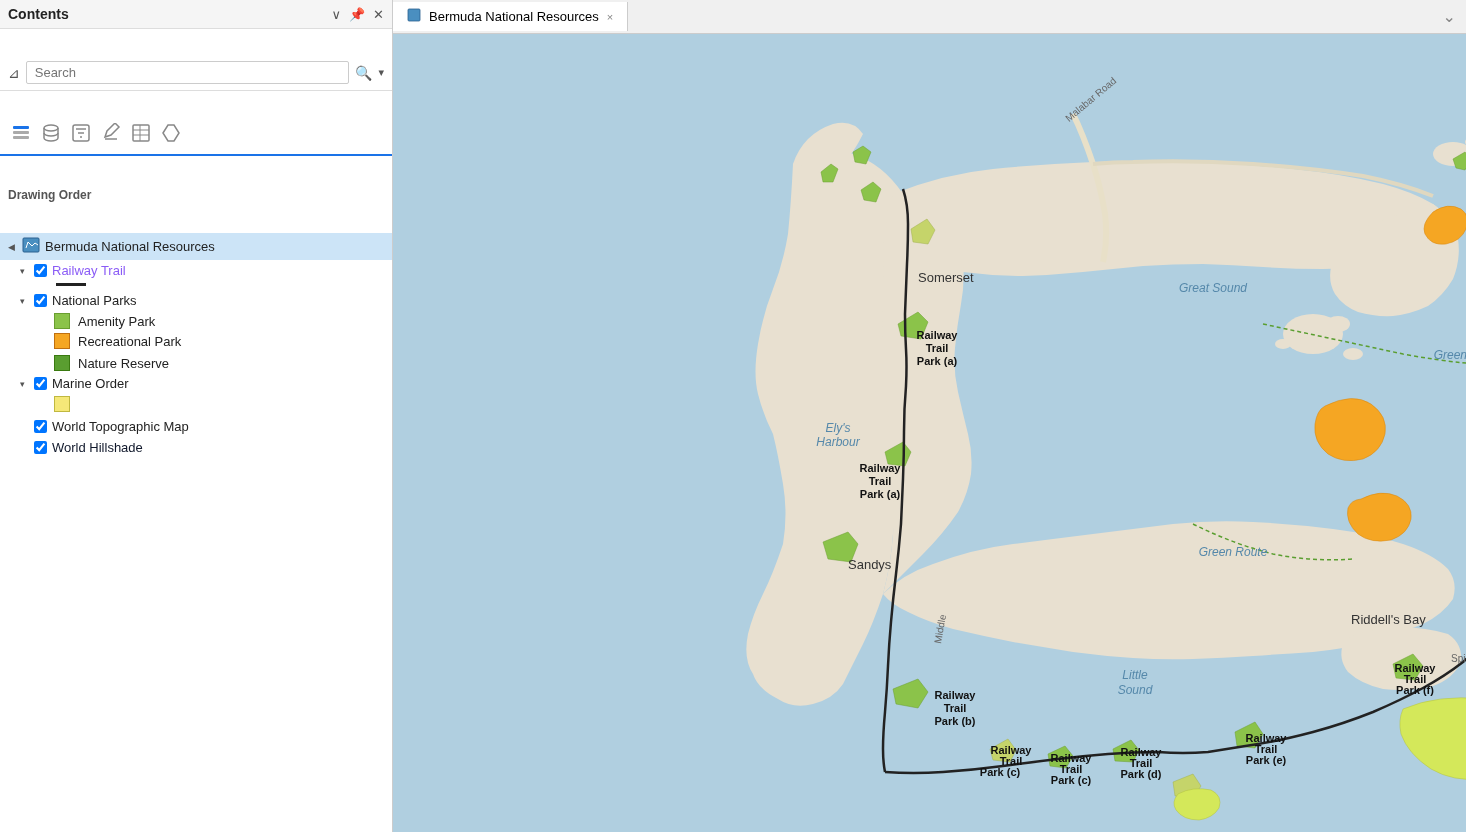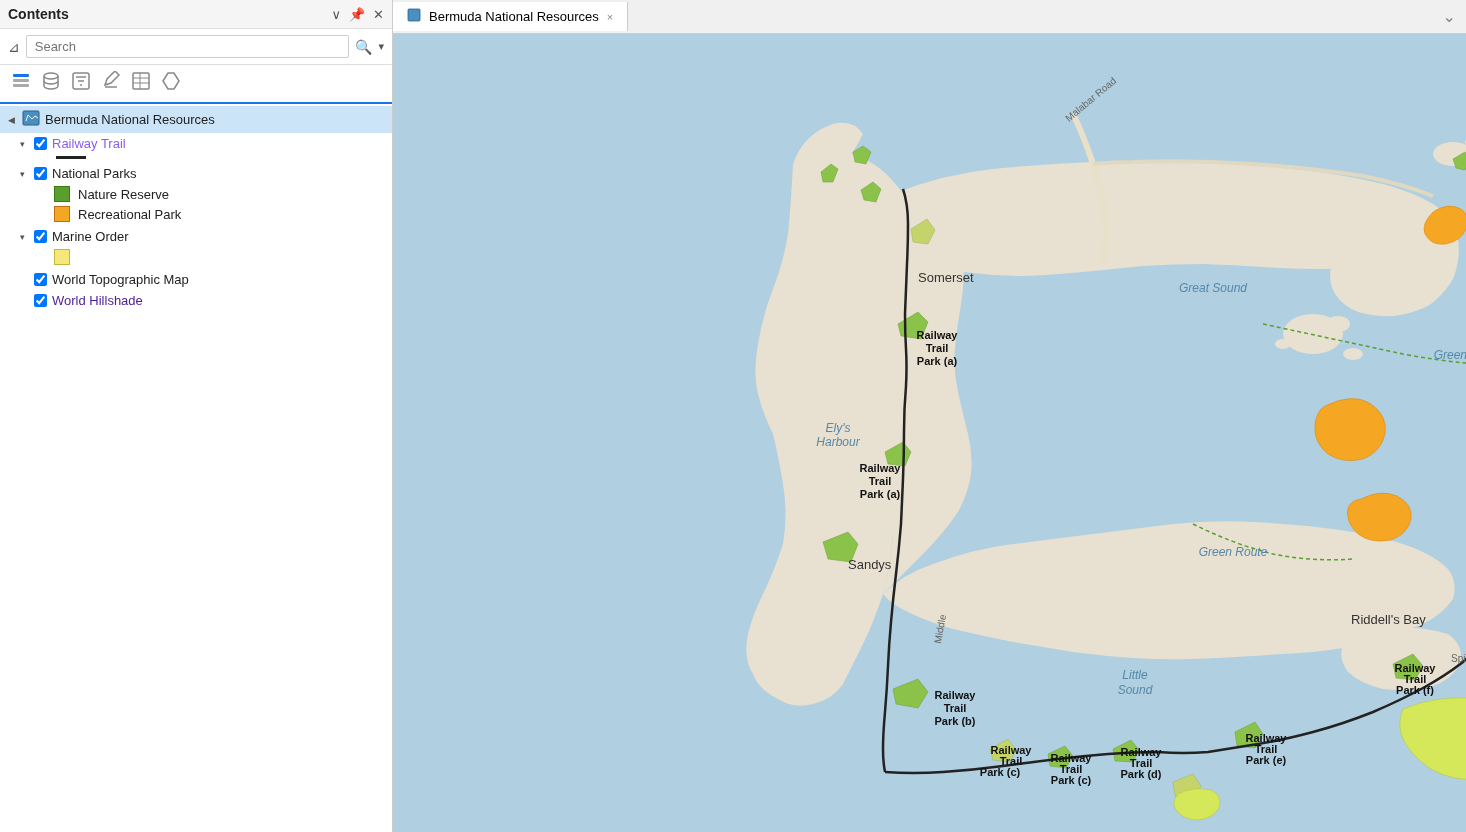--- a/index.html
+++ b/index.html
@@ -7,20 +7,21 @@
 
     
     #sidebar {
       width: 393px;
       min-width: 393px;
       height: 832px;
       background: #fff;
       border-right: 1px solid #ccc;
       display: flex;
       flex-direction: column;
+      gap: 26px;
     }
 
     #sidebar-header {
       display: flex;
       align-items: center;
       justify-content: space-between;
       padding: 6px 8px;
       border-bottom: 1px solid #ddd;
       background: #f5f5f5;
     }
@@ -249,20 +250,21 @@
           <line x1="9" y1="2" x2="9" y2="18" stroke="#888" stroke-width="1"></line>
         </svg>
     </button>
     <button class="toolbar-btn" title="Label" style="background:none;border:none;cursor:pointer;padding:2px 3px;">
       <svg width="20" height="20" viewBox="0 0 20 20">
           <path d="M2 10l5-8h6l5 8-5 8H7z" fill="none" stroke="#888" stroke-width="1.5"></path>
         </svg>
     </button>
   </div>
 
+  <div id="drawing-order-label" style="padding:6px 8px 3px 8px;font-size:12px;color:#555;font-weight:600;">Drawing Order</div>
 
   <div id="layers-tree">
 
     <div class="layer-item selected" style="padding:3px 8px;display:flex;align-items:center;background:#cce4f7;">
       <span style="font-size:9px;color:#555;width:12px;margin-right:2px;">◀</span>
       <span style="margin-right:5px;">
         <svg width="18" height="18" viewBox="0 0 18 18">
             <rect x="1" y="2" width="16" height="14" rx="1" fill="#4a8fc0" stroke="#2a6090" stroke-width="1"></rect>
             <path d="M4 12 L6 6 L10 10 L13 7 L16 9" fill="none" stroke="#fff" stroke-width="1"></path>
           </svg>
@@ -279,29 +281,33 @@
     <div style="padding:2px 8px 4px 56px;display:flex;align-items:center;">
       <div style="width:30px;height:3px;background:#222;margin-right:8px;flex-shrink:0;"></div>
     </div>
 
     <div class="layer-item sublayer" style="padding:3px 8px 3px 20px;display:flex;align-items:center;">
       <span style="font-size:9px;color:#555;width:12px;margin-right:2px;">▾</span>
       <input type="checkbox" checked="" style="margin-right: 5px; width: 13px; height: 13px;">
       <span style="font-size:13px;color:#222;">National Parks</span>
     </div>
 
+    <div style="padding:2px 8px 2px 54px;display:flex;align-items:center;">
+      <div style="width:16px;height:16px;background:#8bc34a;border:1px solid #6a9e30;margin-right:8px;flex-shrink:0;"></div>
+      <span style="font-size:13px;color:#222;">Amenity Park</span>
+    </div>
+
+    <div style="padding:2px 8px 4px 54px;display:flex;align-items:center;">
+      <div style="width:16px;height:16px;background:#f5a623;border:1px solid #c07010;margin-right:8px;flex-shrink:0;"></div>
+      <span style="font-size:13px;color:#222;">Recreational Park</span>
+    </div>
 
     <div style="padding:2px 8px 2px 54px;display:flex;align-items:center;">
       <div style="width:16px;height:16px;background:#5a9e30;border:1px solid #3a7a10;margin-right:8px;flex-shrink:0;"></div>
       <span style="font-size:13px;color:#222;">Nature Reserve</span>
-    </div>
-
-    <div style="padding:2px 8px 4px 54px;display:flex;align-items:center;">
-      <div style="width:16px;height:16px;background:#f5a623;border:1px solid #c07010;margin-right:8px;flex-shrink:0;"></div>
-      <span style="font-size:13px;color:#222;">Recreational Park</span>
     </div>
 
     <div class="layer-item sublayer" style="padding:3px 8px 3px 20px;display:flex;align-items:center;">
       <span style="font-size:9px;color:#555;width:12px;margin-right:2px;">▾</span>
       <input type="checkbox" checked="" style="margin-right: 5px; width: 13px; height: 13px;">
       <span style="font-size:13px;color:#222;">Marine Order</span>
     </div>
 
     <div style="padding:2px 8px 4px 54px;display:flex;align-items:center;">
       <div style="width:16px;height:16px;background:#f5e878;border:1px solid #c0b840;margin-right:8px;flex-shrink:0;"></div>
@@ -309,21 +315,21 @@
 
     <div class="layer-item sublayer" style="padding:3px 8px 3px 20px;display:flex;">
       <span style="width:12px;margin-right:2px;display:inline-block;"></span>
       <input type="checkbox" checked="" style="margin-right: 5px; width: 13px; height: 13px;">
       <span style="font-size:13px;color:#222;">World Topographic Map</span>
     </div>
 
     <div class="layer-item sublayer" style="padding:3px 8px 3px 20px;display:flex;align-items:center;">
       <span style="width:12px;margin-right:2px;display:inline-block;"></span>
       <input type="checkbox" checked="" style="margin-right: 5px; width: 13px; height: 13px;">
-      <span style="font-size:13px;color:#4c1d95;">World Hillshade</span>
+      <span style="font-size:13px;color:#0f172a;">World Hillshade</span>
     </div>
 
   </div>
 </div>
 
 <div id="map-area">
   <div id="map-tabbar">
     <div class="map-tab">
       <span>
         <svg width="14" height="14" viewBox="0 0 14 14">

